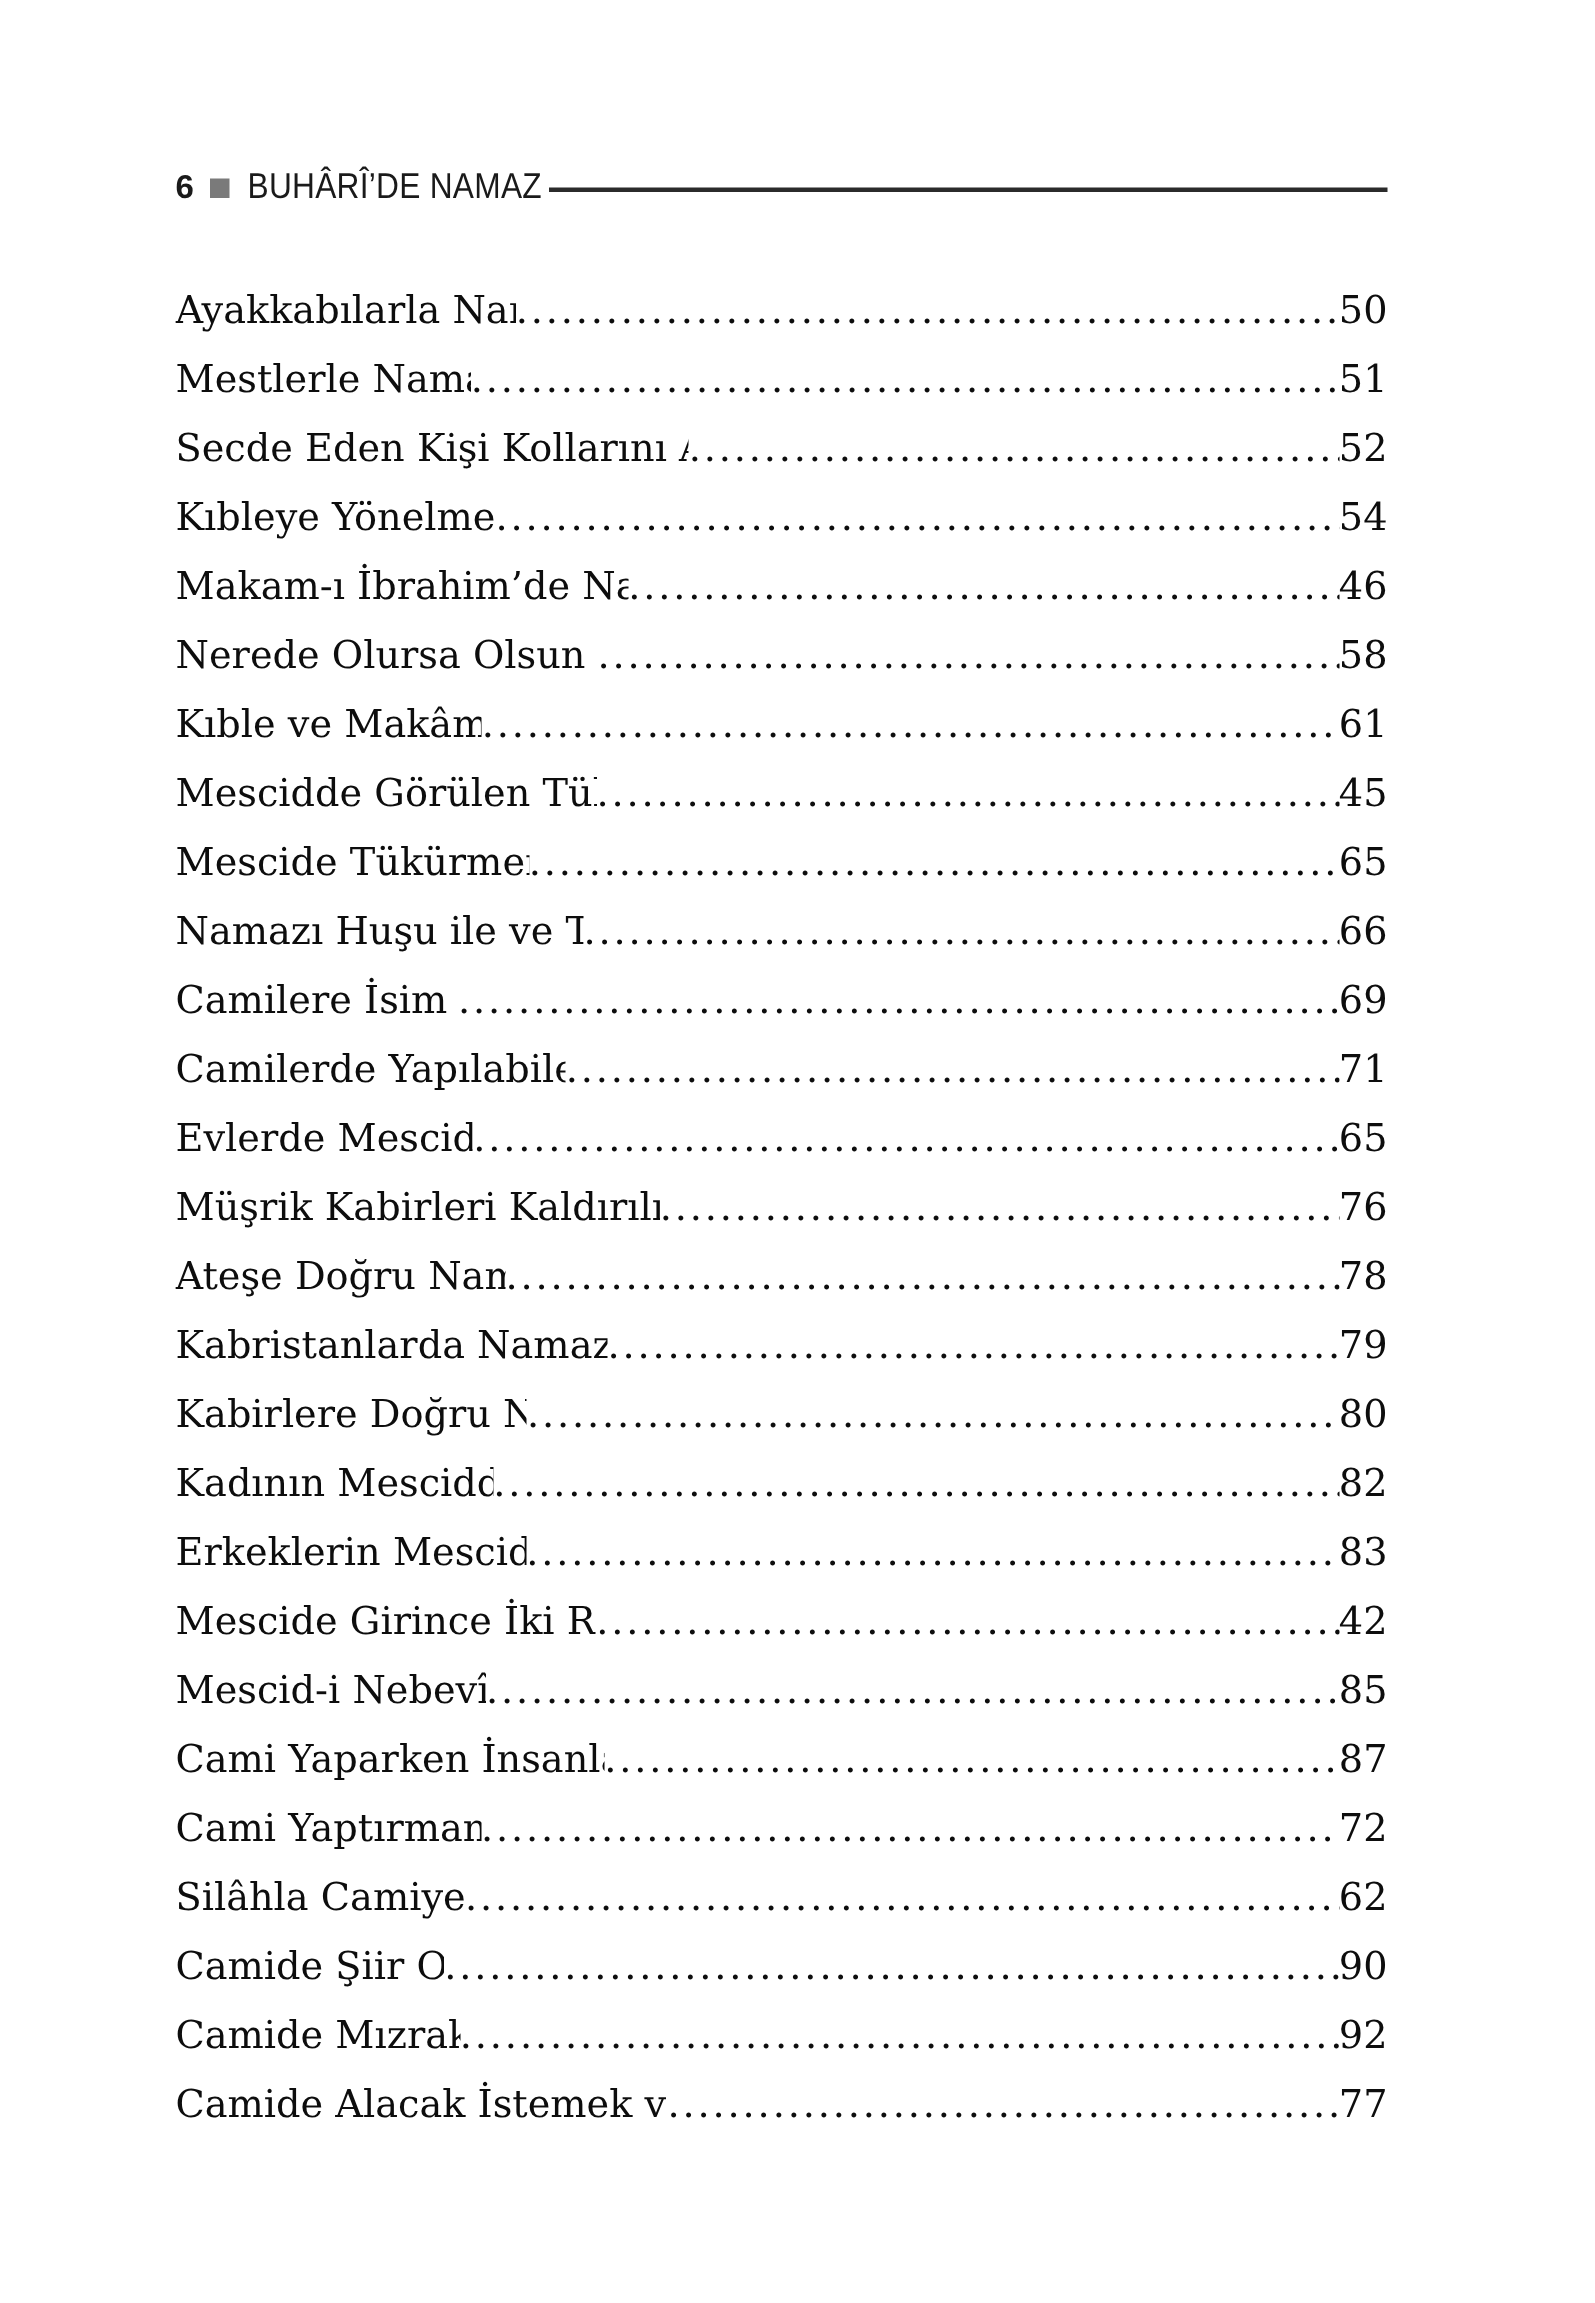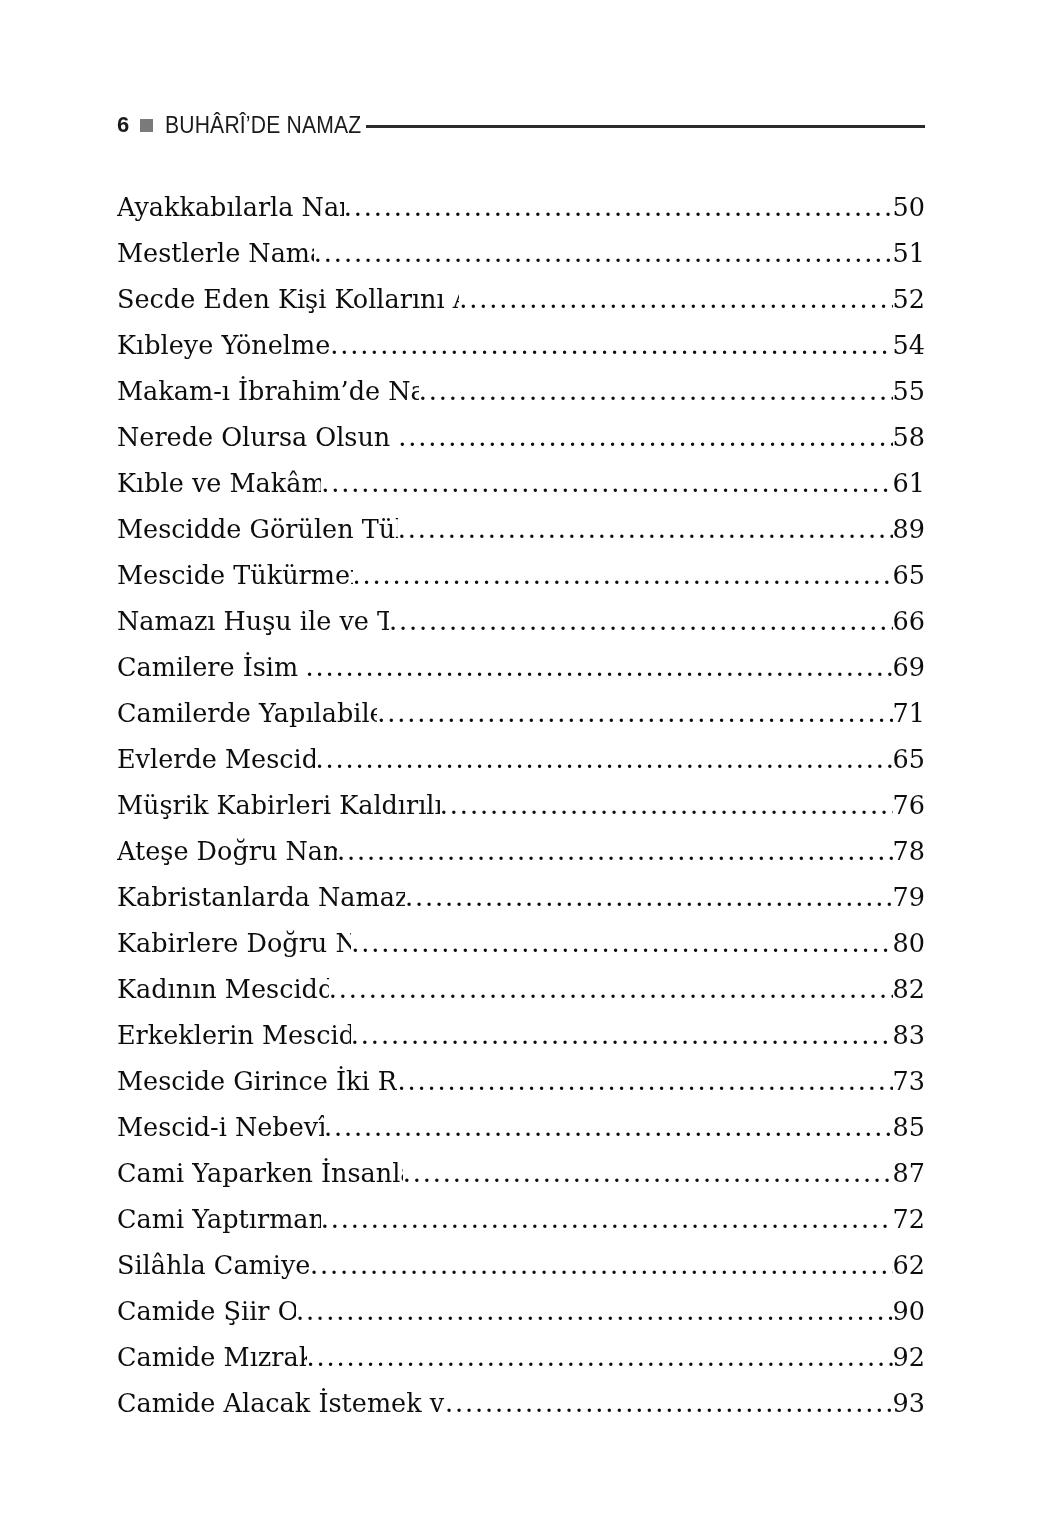--- a/index.html
+++ b/index.html
@@ -137,36 +137,36 @@
         <span class="toc-page">52</span>
       </div>
       <div class="toc-entry">
         <span class="toc-title">Kıbleye Yönelmenin Fazileti</span>
         <span class="toc-leader"></span>
         <span class="toc-page">54</span>
       </div>
       <div class="toc-entry gap">
         <span class="toc-title">Makam-ı İbrahim’de Namaz Kılıp Dua Etmek</span>
         <span class="toc-leader"></span>
-        <span class="toc-page">55</span>
+        <span class="toc-page">46</span>
       </div>
       <div class="toc-entry gap">
         <span class="toc-title">Nerede Olursa Olsun Kıble’ye Yönelmek</span>
         <span class="toc-leader"></span>
         <span class="toc-page">58</span>
       </div>
       <div class="toc-entry">
         <span class="toc-title">Kıble ve Makâm-ı İbrahim</span>
         <span class="toc-leader"></span>
         <span class="toc-page">61</span>
       </div>
       <div class="toc-entry">
         <span class="toc-title">Mescidde Görülen Tükürüğü Temizlemek</span>
         <span class="toc-leader"></span>
-        <span class="toc-page">89</span>
+        <span class="toc-page">45</span>
       </div>
       <div class="toc-entry gap">
         <span class="toc-title">Mescide Tükürmenin Keffâreti</span>
         <span class="toc-leader"></span>
         <span class="toc-page">65</span>
       </div>
       <div class="toc-entry">
         <span class="toc-title">Namazı Huşu ile ve Tam Olarak Kılmak</span>
         <span class="toc-leader"></span>
         <span class="toc-page">66</span>
@@ -212,21 +212,21 @@
         <span class="toc-page">82</span>
       </div>
       <div class="toc-entry gap">
         <span class="toc-title">Erkeklerin Mescidde Uyuması</span>
         <span class="toc-leader"></span>
         <span class="toc-page">83</span>
       </div>
       <div class="toc-entry">
         <span class="toc-title">Mescide Girince İki Rekât Namaz Kılmak</span>
         <span class="toc-leader"></span>
-        <span class="toc-page">73</span>
+        <span class="toc-page">42</span>
       </div>
       <div class="toc-entry">
         <span class="toc-title">Mescid-i Nebevî’nin Yapısı</span>
         <span class="toc-leader"></span>
         <span class="toc-page">85</span>
       </div>
       <div class="toc-entry gap">
         <span class="toc-title">Cami Yaparken İnsanların Yardımlaşması</span>
         <span class="toc-leader"></span>
         <span class="toc-page">87</span>
@@ -247,17 +247,17 @@
         <span class="toc-page">90</span>
       </div>
       <div class="toc-entry gap">
         <span class="toc-title">Camide Mızrak Oyunu</span>
         <span class="toc-leader"></span>
         <span class="toc-page">92</span>
       </div>
       <div class="toc-entry">
         <span class="toc-title">Camide Alacak İstemek ve Borçlunun Peşine Düşmek</span>
         <span class="toc-leader"></span>
-        <span class="toc-page">93</span>
+        <span class="toc-page">77</span>
       </div>
     </div>
 
 </div>
 
 </body></html>

